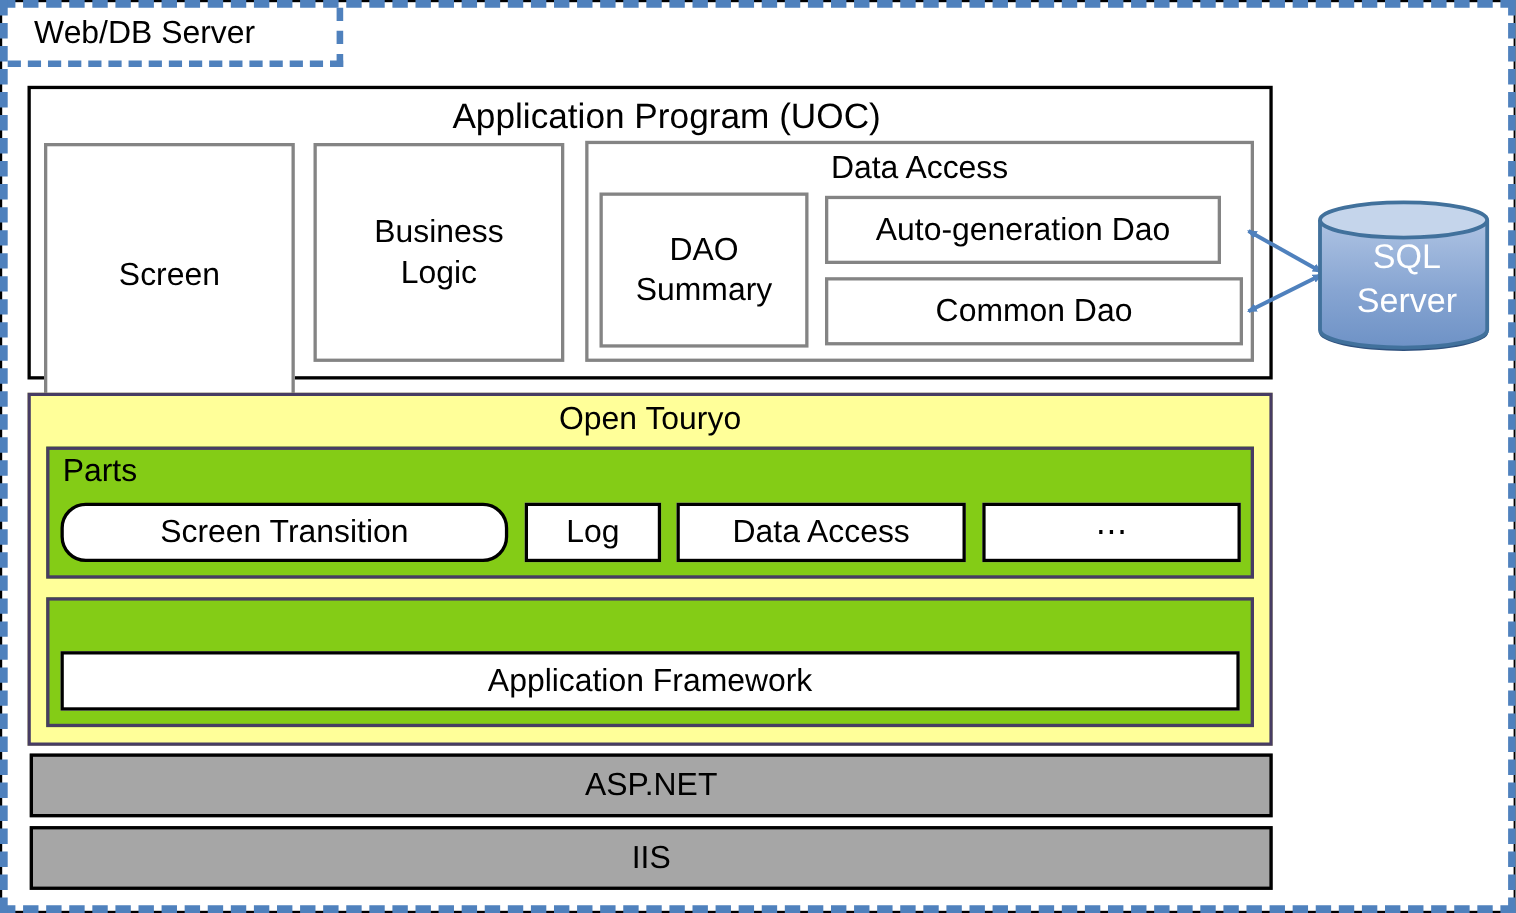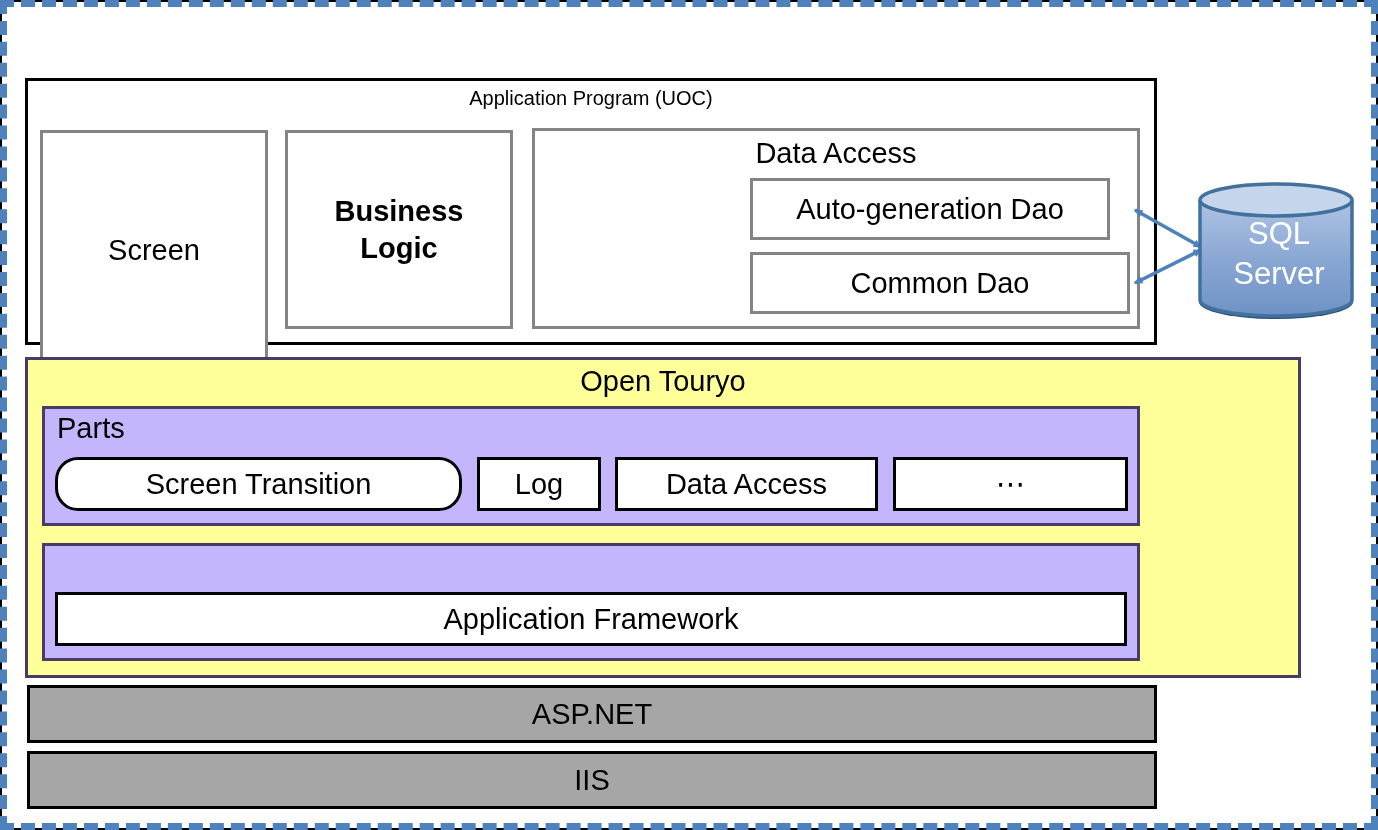--- a/index.html
+++ b/index.html
@@ -20,57 +20,63 @@
   
   .box{
     position:absolute;box-sizing:border-box;background:#fff;
     display:flex;align-items:center;justify-content:center;text-align:center;
     font-size:29px;line-height:1.25;
   }
   .gray-b{border:3px solid #848484;}
   .black-b{border:3px solid #000;}
   
   .app-program{left:25px;top:78px;width:1132px;height:267px;border:3px solid #000;background:#fff;}
-  .ap-title{position:absolute;left:0;top:6px;width:100%;text-align:center;font-size:20px;}
+  .ap-title{position:absolute;left:0;top:6px;width:100%;text-align:center;font-size:32px;padding-left:15px;}
   .da-title{position:absolute;left:0;top:4px;width:100%;text-align:center;font-size:29px;}
   
-  .open-touryo{left:25px;top:357px;width:1276px;height:321px;background:#FFFF99;border:3px solid #473C63;}
+  .open-touryo{left:25px;top:357px;width:1132px;height:321px;background:#FFFF99;border:3px solid #473C63;}
   .ot-title{position:absolute;left:0;top:5px;width:100%;text-align:center;font-size:29px;}
-  .lavender{position:absolute;box-sizing:border-box;background:#c4b5fd;border:3px solid #473C63;}
+  .lavender{position:absolute;box-sizing:border-box;background:#84cc16;border:3px solid #473C63;}
   .sub-label{position:absolute;left:12px;top:3px;font-size:29px;}
   
   .bar{
     position:absolute;box-sizing:border-box;background:#A6A6A6;border:3px solid #000;
     display:flex;align-items:center;justify-content:center;font-size:29px;
   }
-  .narrow{display:block;margin:0 auto;font-weight:bold;}
+  .narrow{display:block;margin:0 auto;}
 </style>
 </head>
 <body>
 
 <div class="page">
 
   <div class="abs frame-black"></div>
   <div class="abs frame-dash"></div>
 
+  <div class="abs server-tab">
+    <span>Web/DB Server</span>
+  </div>
 
   <div class="abs app-program">
     <div class="ap-title">Application Program (UOC)</div>
 
     <div class="box gray-b" style="left:12px;top:49px;width:228px;height:240px;">
       <span>Screen</span>
     </div>
 
     <div class="box gray-b" style="left:257px;top:49px;width:228px;height:199px;">
       <span class="narrow" style="width:170px;">Business Logic</span>
     </div>
 
     <div class="box gray-b" style="left:504px;top:47px;width:608px;height:201px;background:#fff;">
       <div class="da-title">Data Access</div>
 
+      <div class="box gray-b" style="left:10px;top:44px;width:190px;height:141px;">
+        <span class="narrow" style="width:150px;">DAO Summary</span>
+      </div>
 
       <div class="box gray-b" style="left:215px;top:47px;width:360px;height:62px;">
         <span>Auto-generation Dao</span>
       </div>
 
       <div class="box gray-b" style="left:215px;top:121px;width:380px;height:62px;">
         <span>Common Dao</span>
       </div>
     </div>
   </div>

